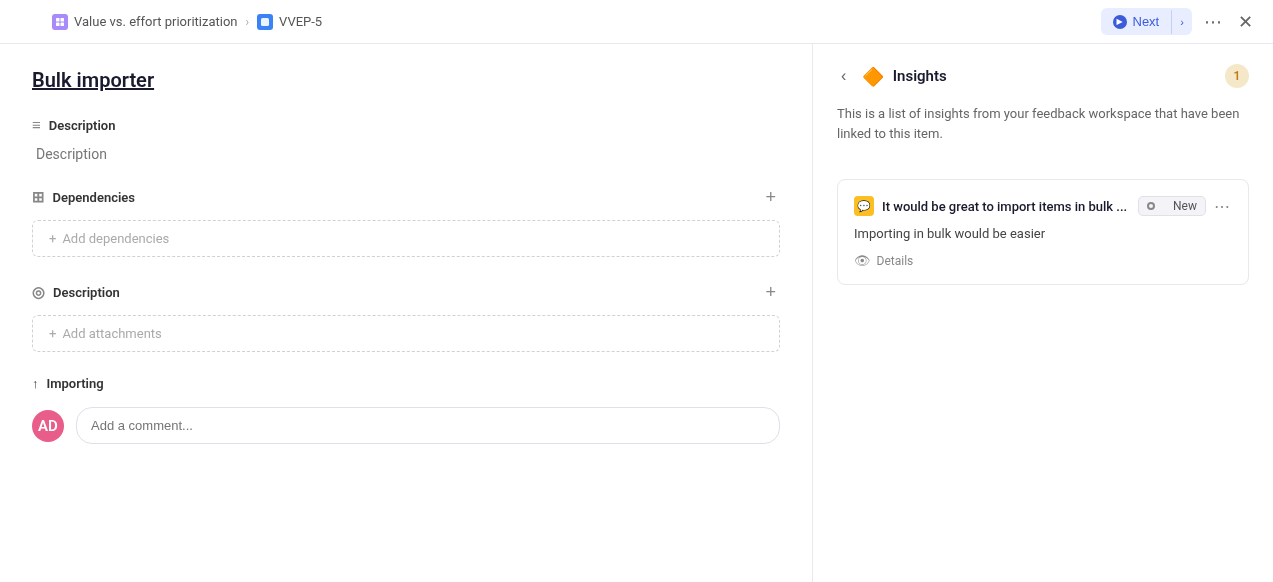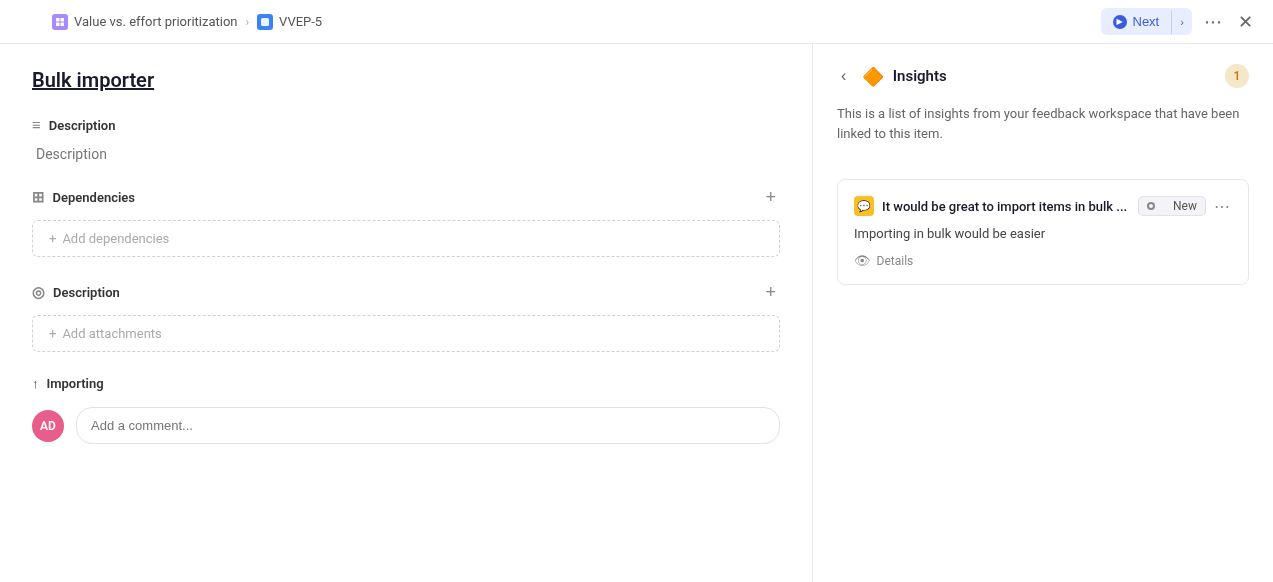--- a/index.html
+++ b/index.html
@@ -233,21 +233,21 @@
     }
     .avatar {
       width: 32px;
       height: 32px;
       border-radius: 50%;
       background: #e85d8a;
       display: flex;
       align-items: center;
       justify-content: center;
       color: #fff;
-      font-size: 12px;
+      font-size: 15px;
       font-weight: 600;
       flex-shrink: 0;
     }
     .comment-input {
       flex: 1;
       border: 1px solid #e0e0e8;
       border-radius: 16px;
       padding: 10px 14px;
       font-size: 13px;
       color: #aaa;

